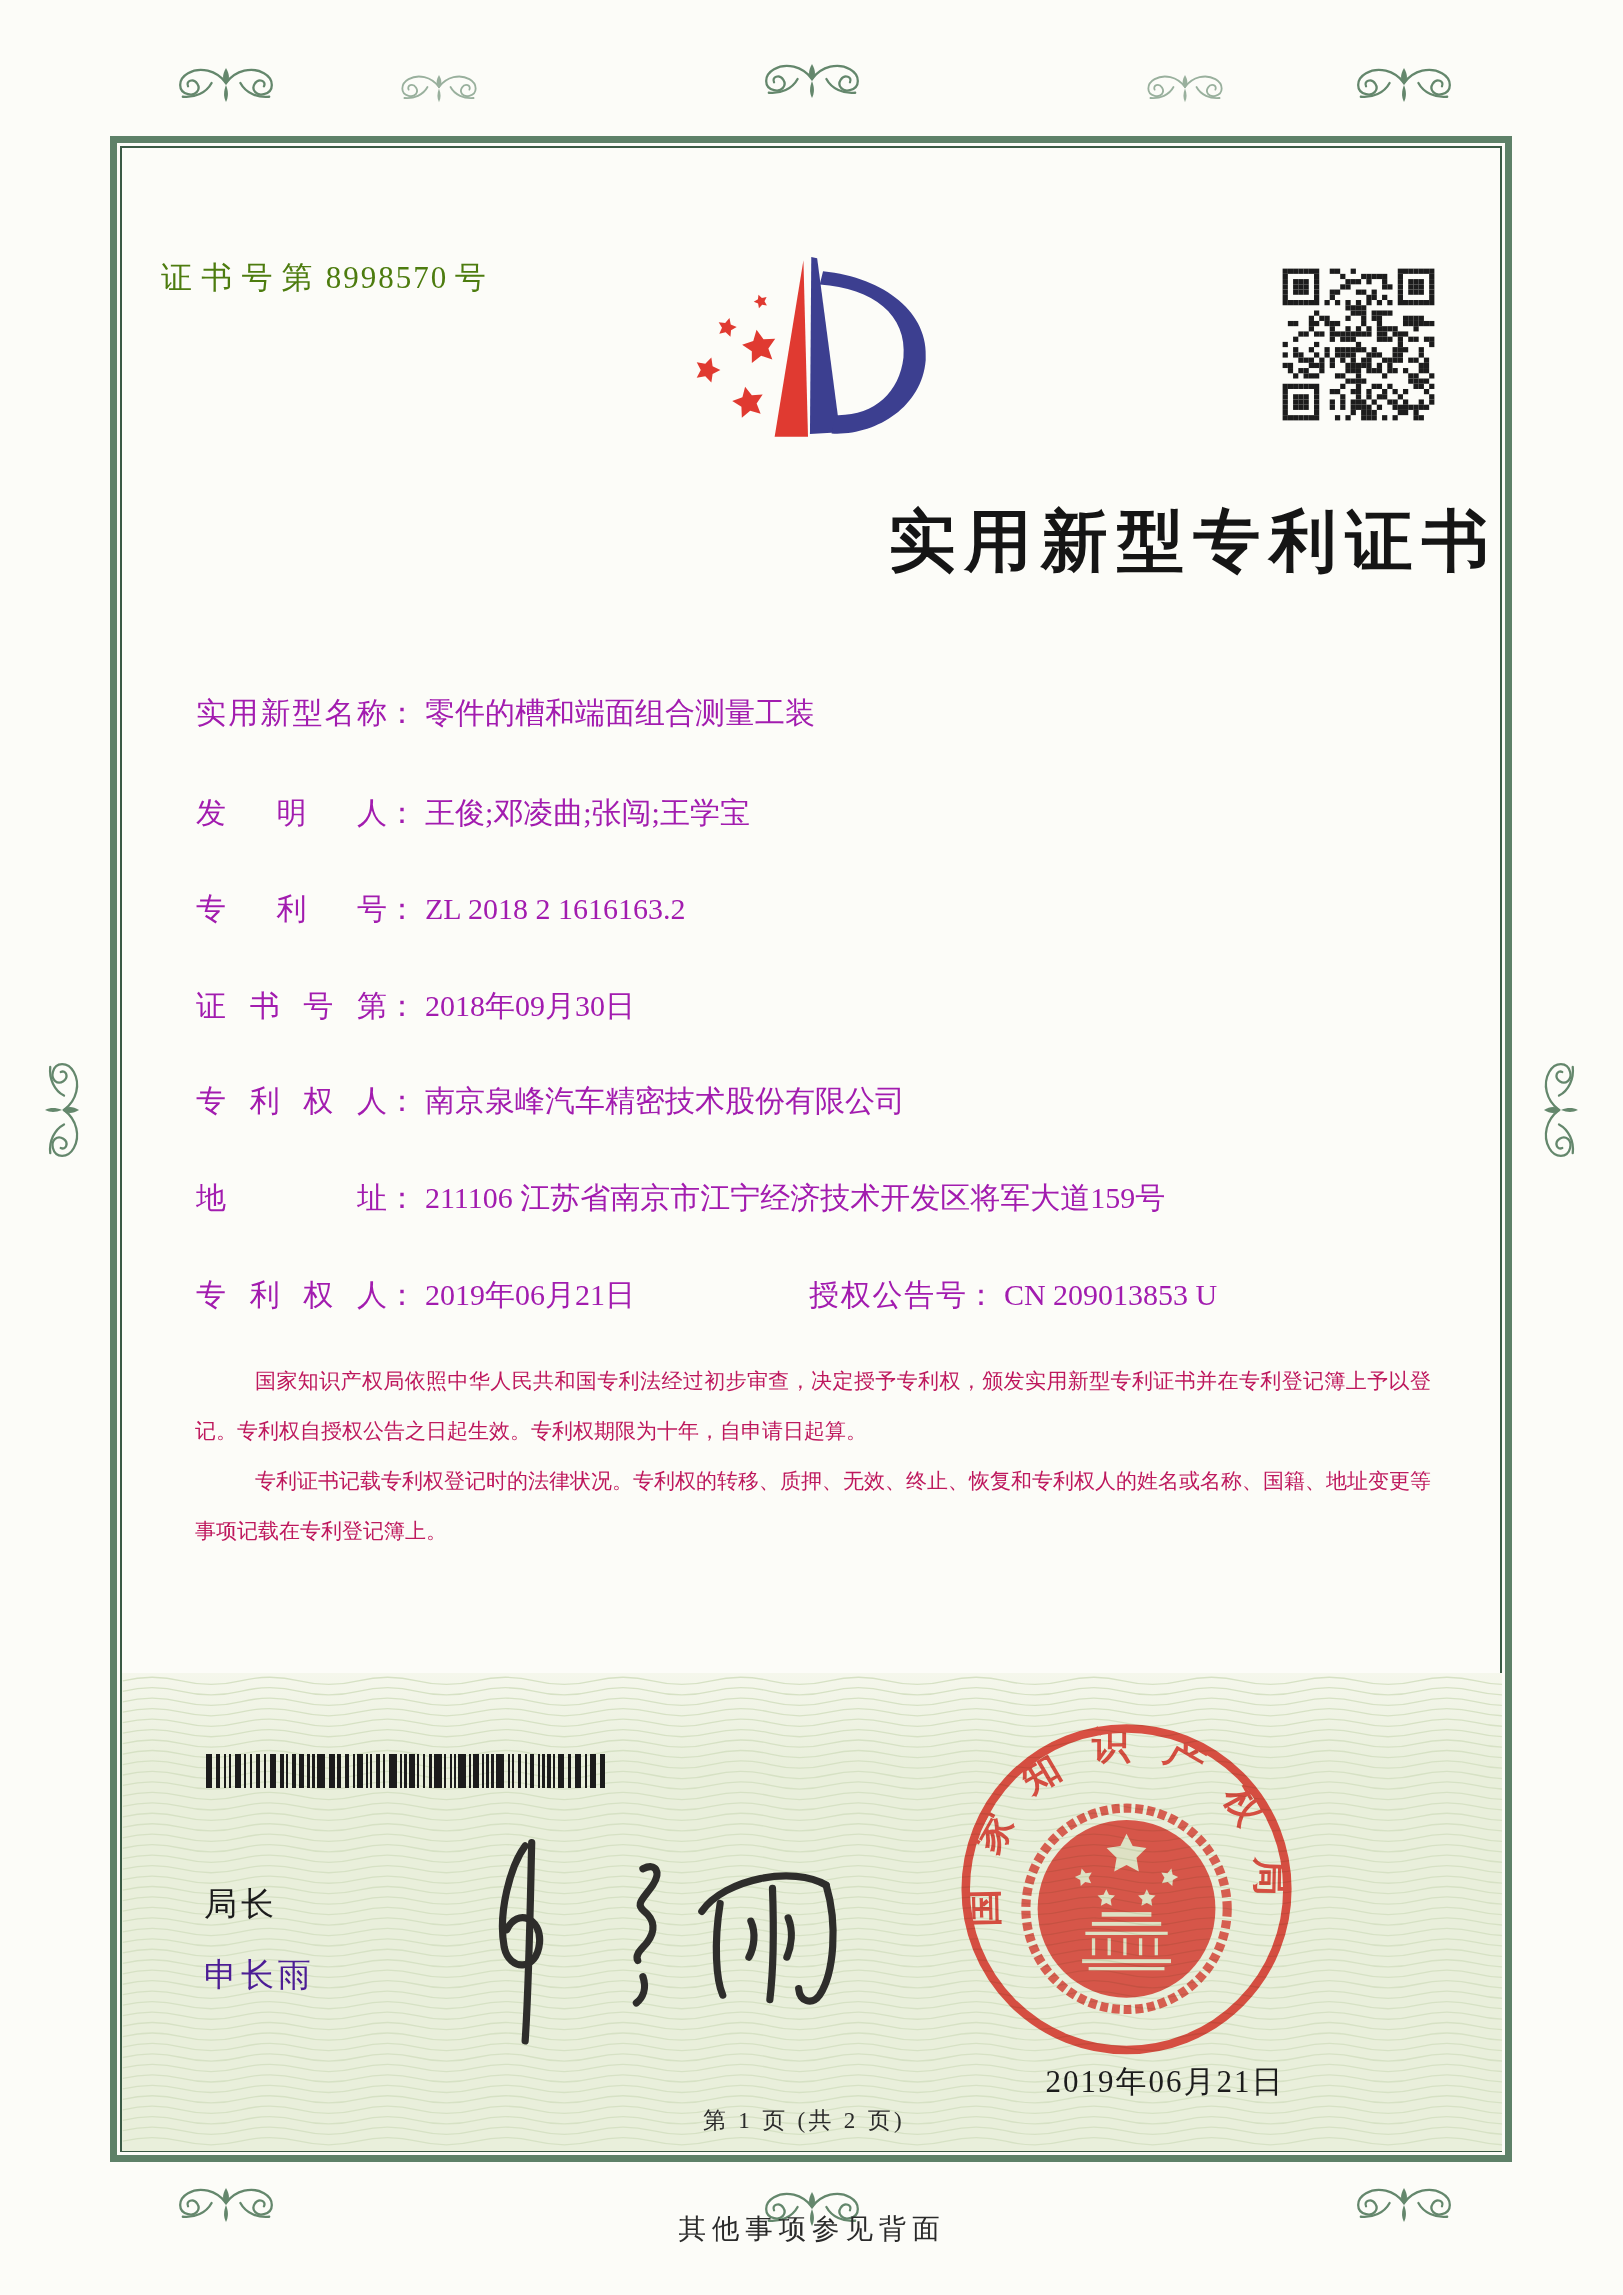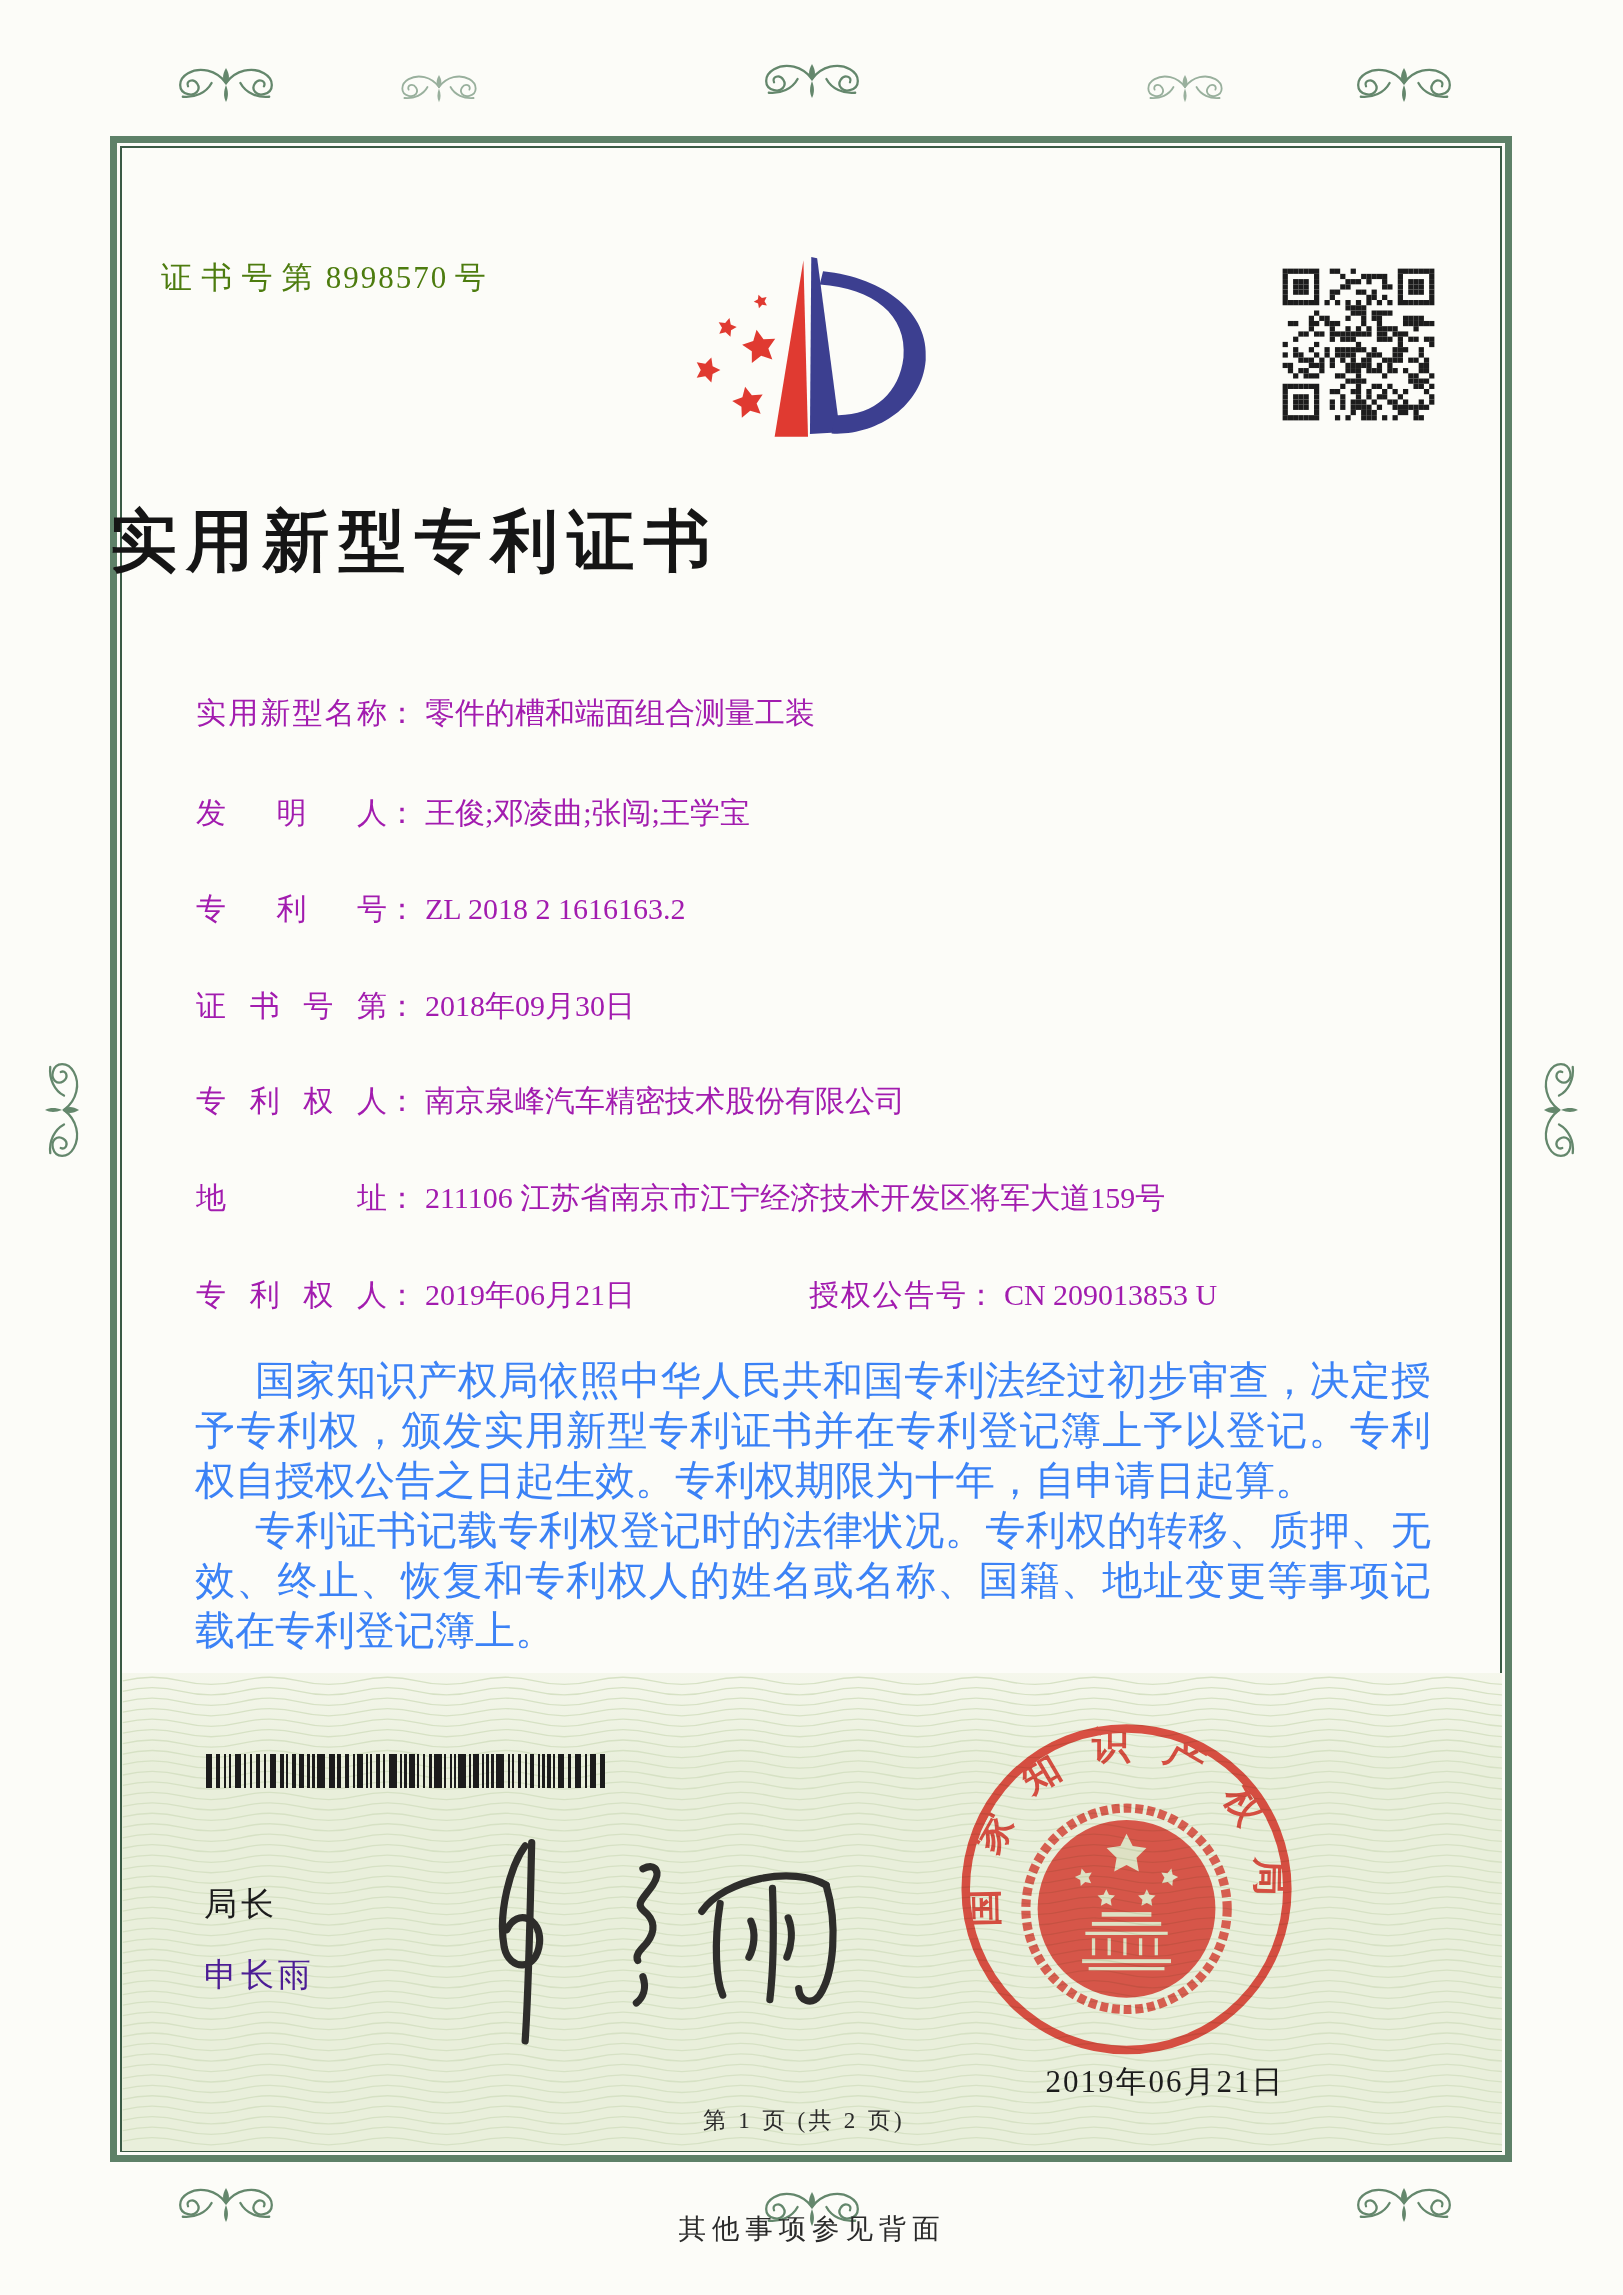--- a/index.html
+++ b/index.html
@@ -25,21 +25,21 @@
   #cert-no{
     position:absolute;left:161px;top:257px;
     font-size:31px;color:#4d7c0f;white-space:nowrap;
   }
   #cert-no .sp{letter-spacing:9.2px;}
   #cert-no .num{letter-spacing:2px;margin-left:3.9px;}
   #cert-no .suf{margin-left:6.5px;}
 
   #doc-title{
     position:absolute;left:110px;top:496px;width:1388px;
-    text-align:left;font-size:67px;font-weight:bold;
+    text-align:right;font-size:67px;font-weight:bold;
     letter-spacing:9.2px;color:#151515;white-space:nowrap;
   }
 
   
   .frow{
     position:absolute;left:196px;width:1244px;
     font-size:30px;color:#a21caf;white-space:nowrap;
   }
   .flabel{
     display:inline-block;width:191px;
@@ -48,21 +48,21 @@
   .flabel2{
     display:inline-block;width:157px;
     text-align:justify;text-align-last:justify;
   }
   .fvalue{margin-left:7.9px;}
   .fpair2{position:absolute;left:613px;top:0;}
 
   
   #paras{
     position:absolute;left:195px;top:1356px;width:1236px;
-    font-size:40px;line-height:50px;text-align:justify;color:#3b82f6;
+    font-size:21px;line-height:50px;text-align:justify;color:#be185d;
   }
   #paras p{margin:0;text-indent:60px;}
 
   
   #wave-band{
     position:absolute;left:122px;top:1673px;width:1380px;height:478px;
     background:linear-gradient(180deg,#f5f7ec 0,#e9efdb 92px);
     overflow:hidden;
   }
 

